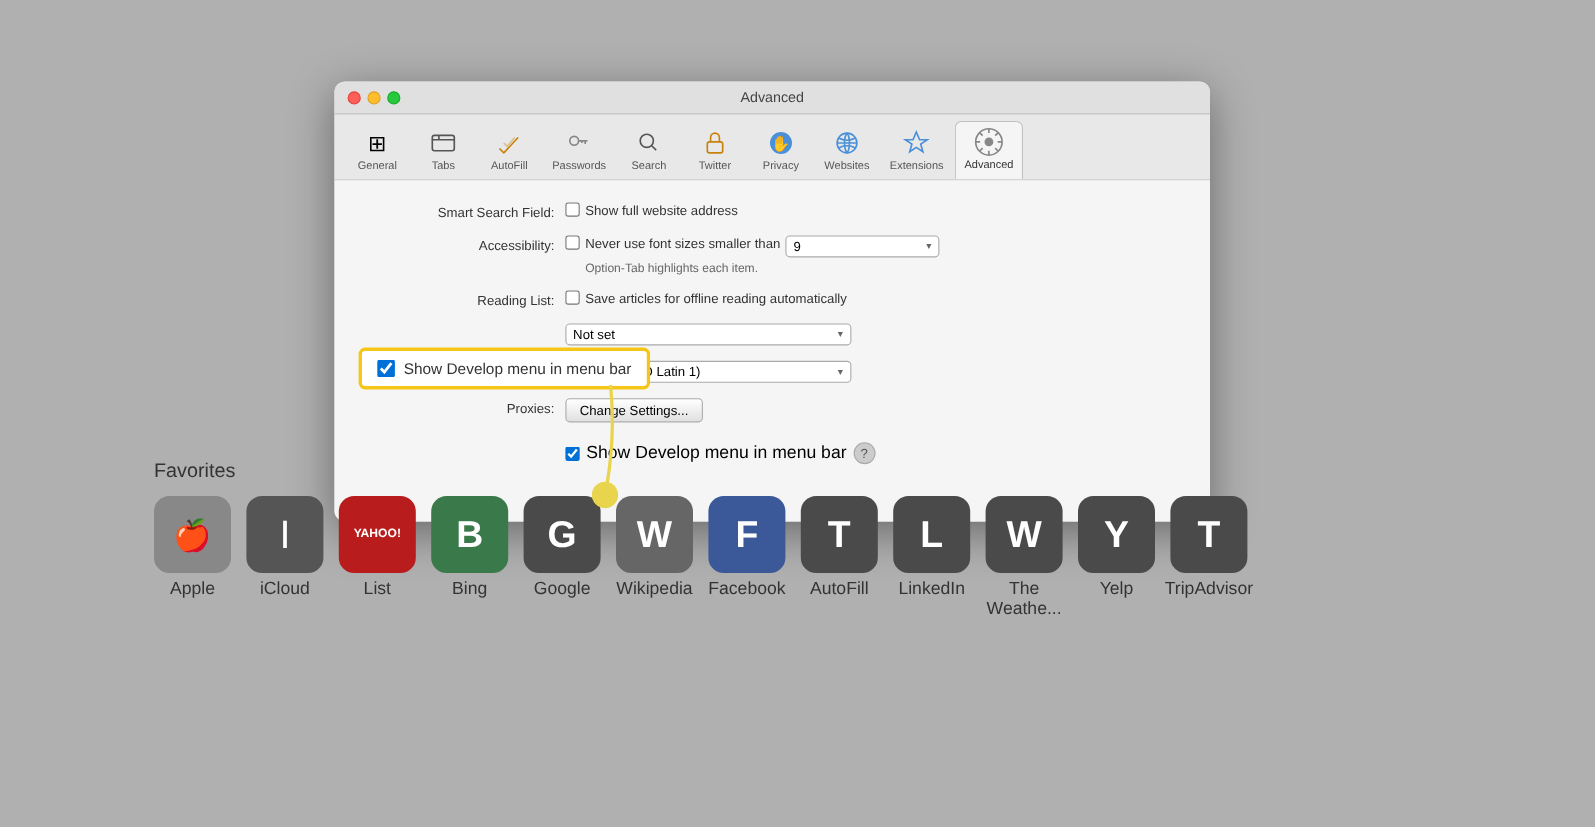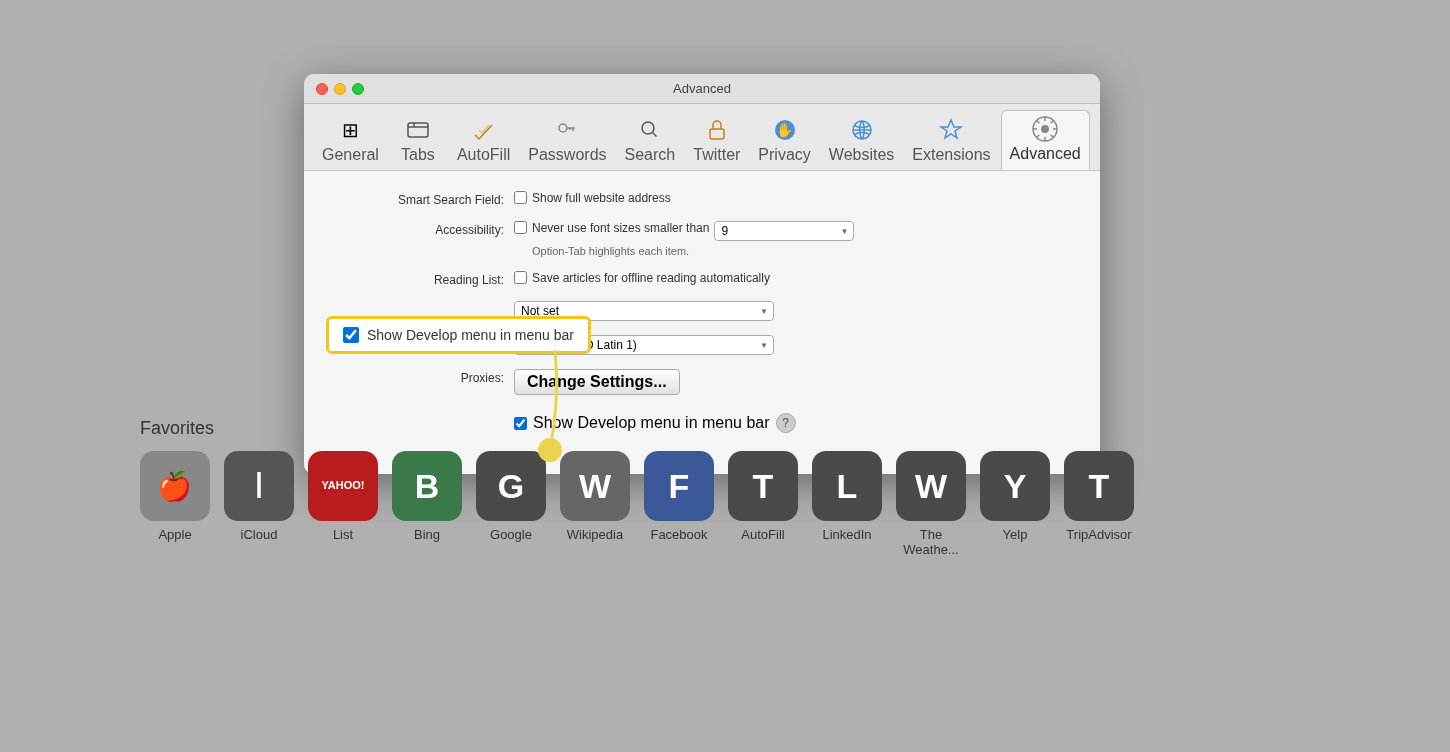--- a/index.html
+++ b/index.html
@@ -95,21 +95,21 @@
       width: 28px;
       height: 28px;
       display: flex;
       align-items: center;
       justify-content: center;
       font-size: 20px;
       margin-bottom: 2px;
     }
 
     .toolbar-item .label {
-      font-size: 16px;
+      font-size: 10px;
       color: #555;
     }
 
     .toolbar-item.active .label {
       color: #333;
     }
 
     
     .content {
       background: #f5f5f5;
@@ -180,27 +180,26 @@
       font-size: 8px;
       position: absolute;
       right: 6px;
       top: 50%;
       transform: translateY(-50%);
       pointer-events: none;
       color: #666;
     }
 
     .btn {
-      font-size: 16px;
+      font-size: 12px;
       padding: 3px 12px;
       background: linear-gradient(to bottom, #fff, #e0e0e0);
       border: 1px solid #aaa;
       border-radius: 4px;
       cursor: pointer;
-      font-weight: bold;
     }
 
     
     .highlight-box {
       border: 3px solid #f5c518;
       border-radius: 6px;
       background: white;
       padding: 8px 14px;
       display: flex;
       align-items: center;
@@ -267,21 +266,21 @@
       display: flex;
       align-items: center;
       justify-content: center;
       font-size: 32px;
       font-weight: 700;
       color: white;
       margin-bottom: 6px;
     }
 
     .fav-label {
-      font-size: 13px;
+      font-size: 16px;
       color: #333;
       text-align: center;
     }
 
     
     .help-btn {
       width: 20px;
       height: 20px;
       border-radius: 50%;
       background: #ccc;

